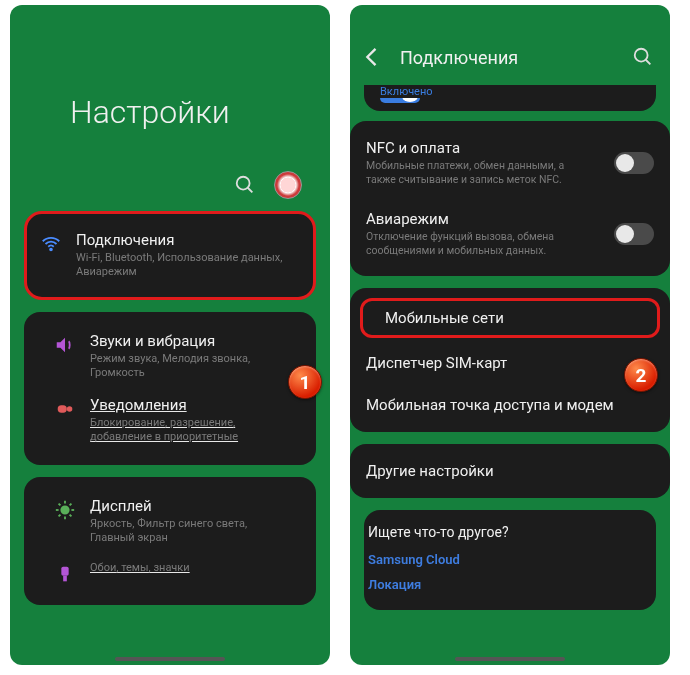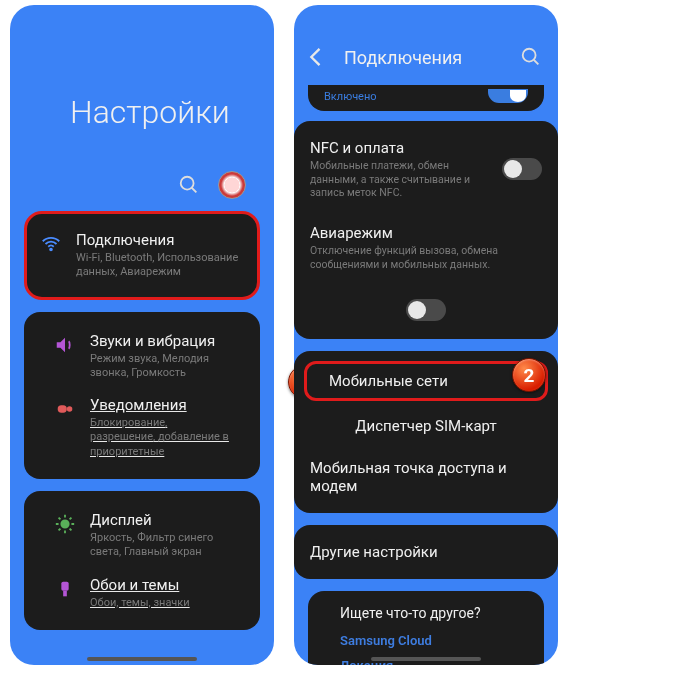--- a/index.html
+++ b/index.html
@@ -5,25 +5,25 @@
 * { margin: 0; padding: 0; box-sizing: border-box; }
 body {
   width: 690px;
   height: 675px;
   background: #fff;
   display: flex;
   font-family: -apple-system, "Segoe UI", Roboto, sans-serif;
   overflow: hidden;
 }
 .phone {
-  width: 264px;
+  width: 320px;
   height: 660px;
-  background: #3b82f6;
+  background: #15803d;
   margin: 5px 10px;
-  border-radius: 24px;
+  border-radius: 12px;
   overflow: hidden;
   position: relative;
   color: #e8e8e8;
 }
 .status-bar { height: 28px; }
 .left-phone .title-area { padding: 60px 0 40px 60px; }
 .left-phone h1 { font-size: 32px; font-weight: 300; color: #f0f0f0; }
 .actions { display: flex; justify-content: flex-end; align-items: center; gap: 18px; padding: 0 28px 12px 0; }
 .icn { width: 22px; height: 22px; display: inline-flex; align-items: center; justify-content: center; }
 .icn svg { width: 100%; height: 100%; }
@@ -61,38 +61,38 @@
 
 .header {
   display: flex; align-items: center; gap: 14px;
   padding: 10px 16px 14px 8px;
 }
 .back { width: 28px; height: 28px; display:flex; align-items:center; justify-content:center; }
 .header-title { font-size: 18px; flex: 1; font-weight: 400; color:#f0f0f0; }
 .search-right { width: 22px; height: 22px; }
 .right-phone .card { padding: 6px 16px; }
 .r-row { padding: 12px 0; display: flex; align-items: center; gap: 28px; }
-.r-row + .r-row { border-top: 0; flex-direction: column; }
+.r-row + .r-row { border-top: 0; }
 .r-text { flex: 1; }
 .r-title { font-size: 15px; color: #f0f0f0; }
 .r-sub { font-size: 10.5px; color: #7a7a7a; line-height: 1.3; margin-top: 2px; }
 .status-on { font-size: 11px; color: #3a7de0; }
 .toggle {
   width: 40px; height: 22px; border-radius: 11px;
   background: #4a4a4a; position: relative; flex-shrink: 0;
 }
 .toggle::after {
   content:""; position:absolute; width: 18px; height: 18px; border-radius:50%;
   background:#e8e8e8; top:2px; left:2px;
 }
 .partial-on { width:40px; height:14px; border-radius:0 0 11px 11px; background:#3a7de0; position:relative; overflow:hidden; }
 .partial-on::after { content:""; position:absolute; right:2px; bottom:1px; width:16px; height:12px; border-radius:0 0 50% 50%; background:#fff; }
-.top-peek { display:flex; align-items:flex-end; justify-content:space-between; padding: 0 16px 8px 16px; background:#1c1c1c; border-radius:0 0 16px 16px; margin: 0 14px 10px; height:26px; }
+.top-peek { display:flex; align-items:flex-start; justify-content:space-between; padding: 0 16px 8px 16px; background:#1c1c1c; border-radius:0 0 16px 16px; margin: 0 14px 10px; height:26px;flex-direction:column; }
 .highlight-r { border:3px solid #e01b1b; border-radius:12px; margin:4px -6px; padding: 8px 22px !important; }
-.other-card { background:#1c1c1c; border-radius:16px; margin:0 14px 16px; padding: 14px 32px 8px; }
+.other-card { background:#1c1c1c; border-radius:16px; margin:0 14px 16px; padding: 14px 4px 8px; }
 .other-title { font-size: 14px; color:#f0f0f0; margin-bottom: 12px; }
 .other-link { font-size: 13px; color:#3e7de0; font-weight:600; margin-bottom:10px; }
 .nav-ind { position:absolute; bottom:4px; left:50%; transform:translateX(-50%); width:110px; height:4px; border-radius:2px; background:#555; }
 </style>
 </head>
 <body>
 
 <div class="phone left-phone">
   <div class="status-bar"></div>
   <div class="title-area">
@@ -173,21 +173,20 @@
         </div>
       </div>
       <div class="row">
         <span class="row-icon">
           <svg viewBox="0 0 24 24" fill="#b455d6">
               <rect x="8" y="4" width="8" height="10" rx="2"></rect>
               <rect x="10" y="14" width="4" height="6"></rect>
             </svg>
         </span>
         <div class="row-text">
-          <div class="row-title">Обои и темы</div>
           <div class="row-sub">Обои, темы, значки</div>
         </div>
       </div>
     </div>
   </div>
   <div class="nav-ind"></div>
 </div>
 
 <div class="badge b1">1</div>
 

